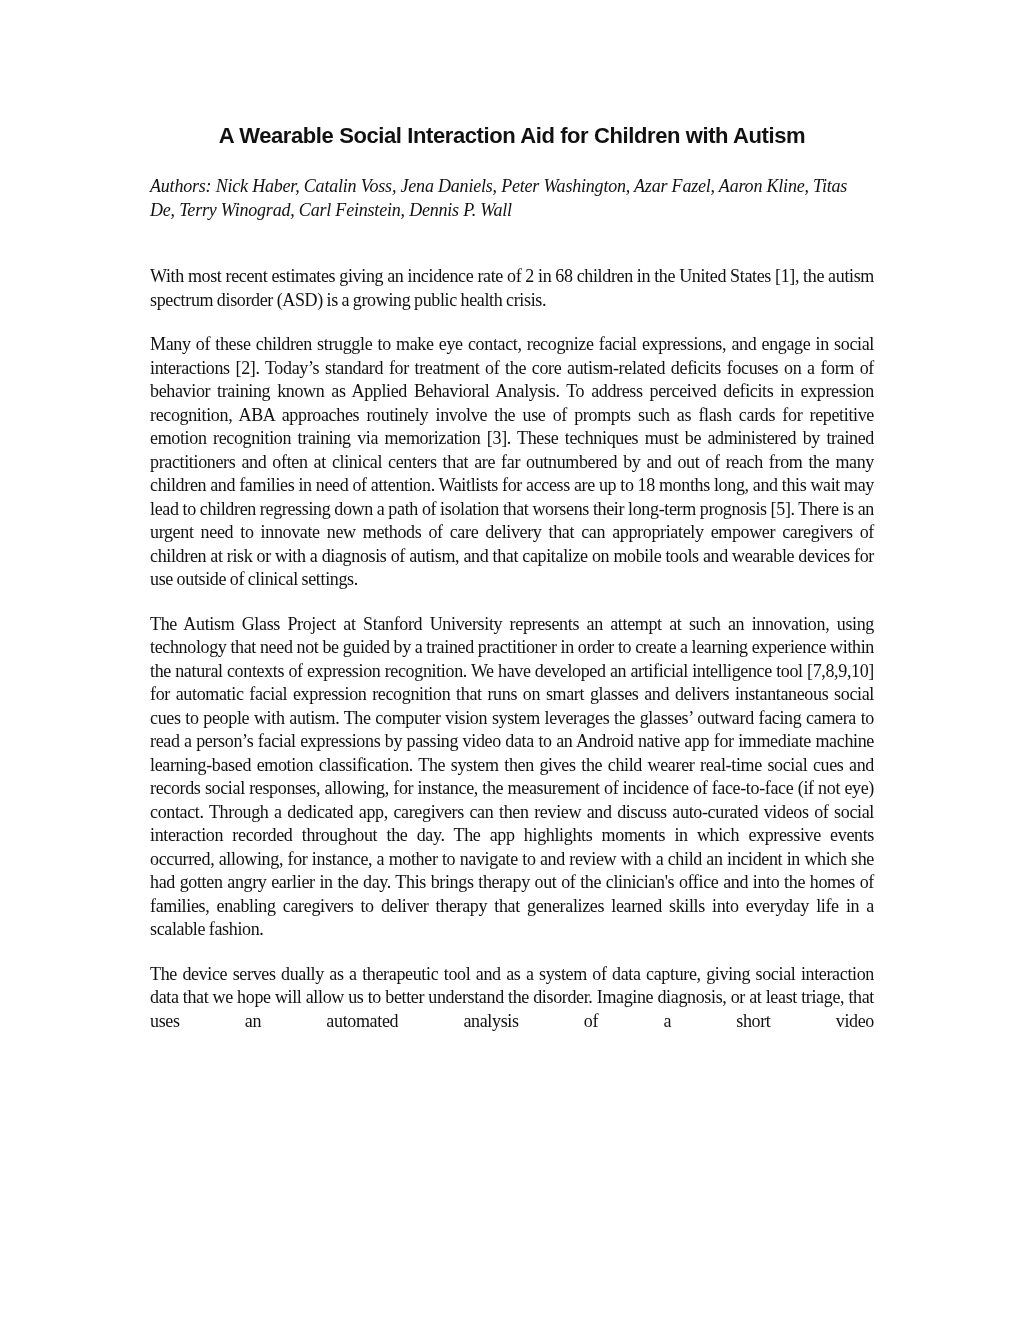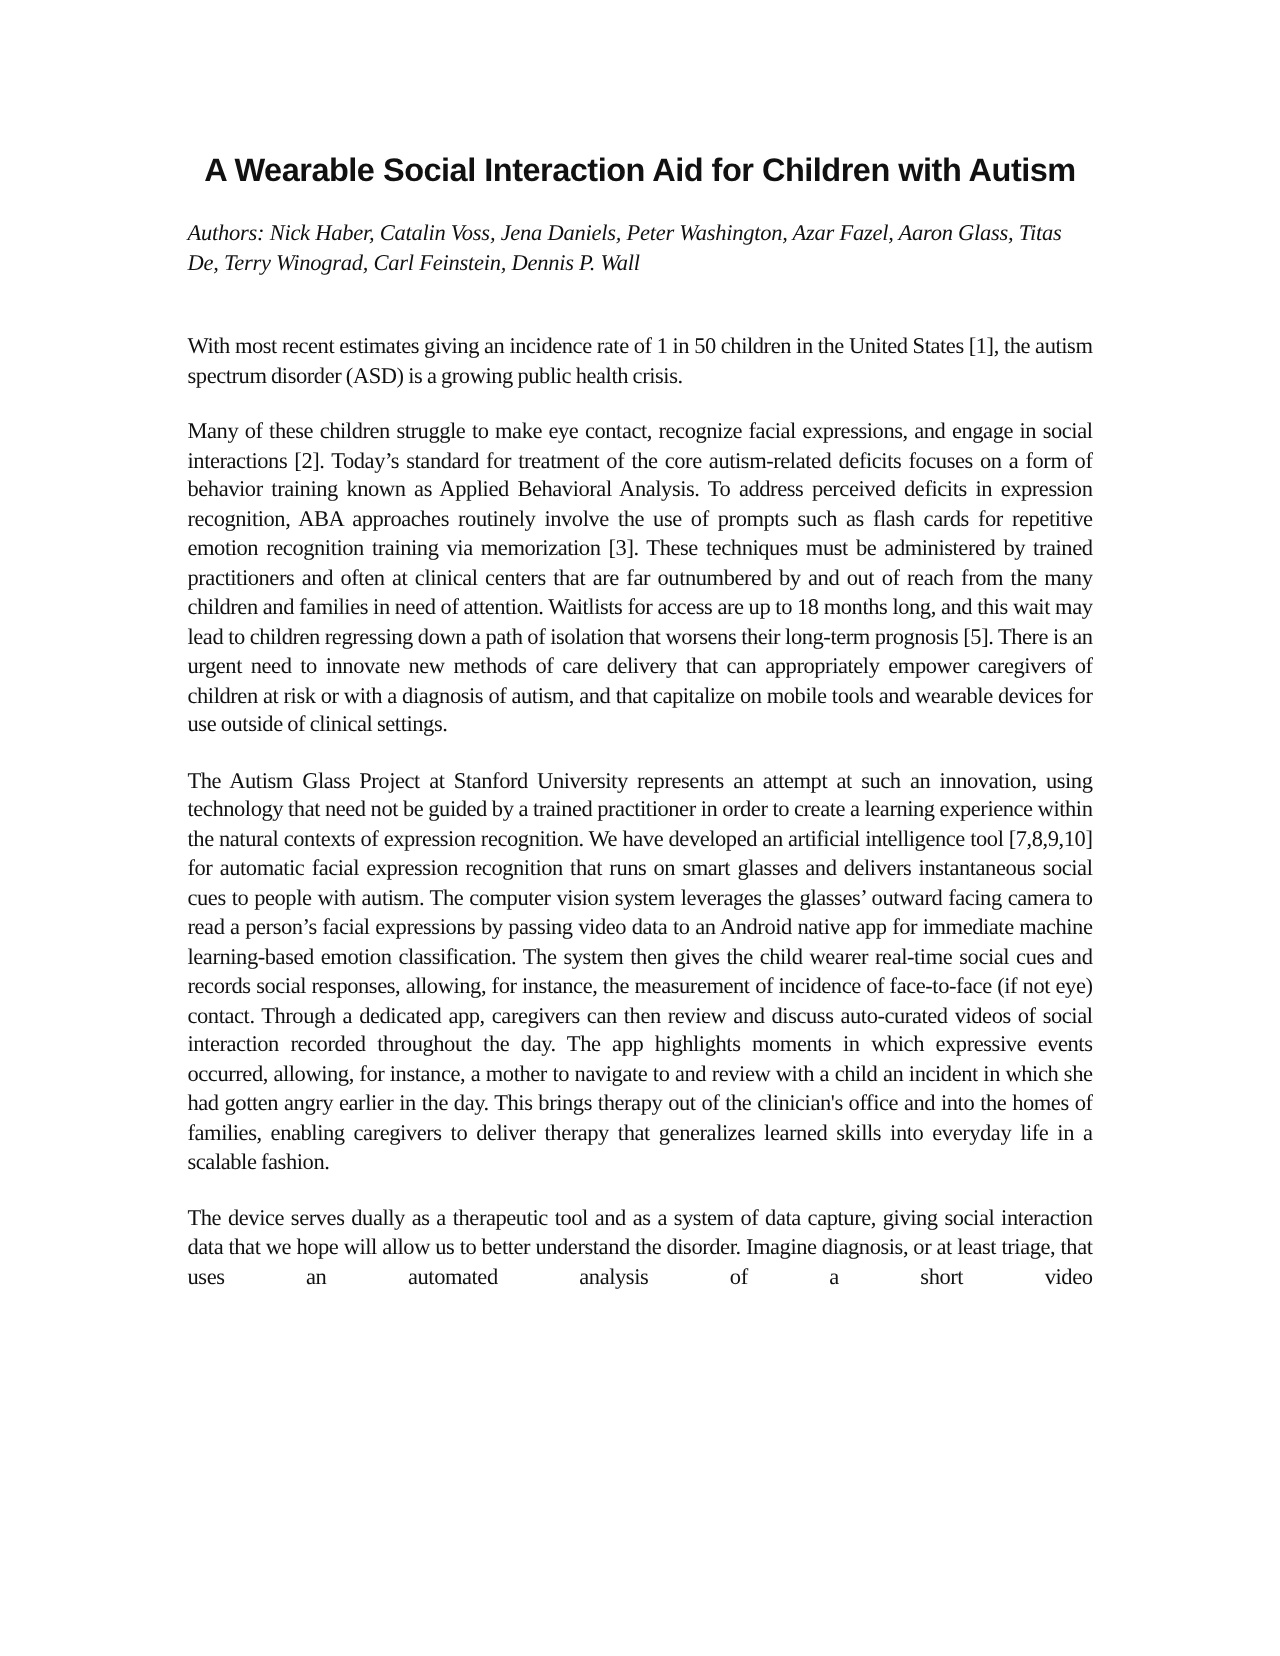--- a/index.html
+++ b/index.html
@@ -17,21 +17,21 @@
     }
     .page {
       position: absolute;
       left: 150px;
       top: 118px;
       width: 724px;
     }
     .title {
       font-family: "Liberation Sans", "DejaVu Sans", sans-serif;
       font-weight: bold;
-      font-size: 26px;
+      font-size: 22px;
       letter-spacing: -0.4px;
       text-align: center;
       margin: 0;
       line-height: 36px;
       color: #111;
     }
     .authors {
       margin: 20px 0 0 0;
       font-style: italic;
       font-size: 18px;
@@ -53,22 +53,22 @@
       text-align-last: justify;
       font-family: Liberation Serif, serif;
     }
   </style>
 </head>
 <body>
 
 <div class="page">
   <h1 class="title">A Wearable Social Interaction Aid for Children with Autism</h1>
 
-  <p class="authors">Authors: Nick Haber, Catalin Voss, Jena Daniels, Peter Washington, Azar Fazel, Aaron Glass, Titas De, Terry Winograd, Carl Feinstein, Dennis P. Wall</p>
+  <p class="authors">Authors: Nick Haber, Catalin Voss, Jena Daniels, Peter Washington, Azar Fazel, Aaron Kline, Titas De, Terry Winograd, Carl Feinstein, Dennis P. Wall</p>
 
-  <p class="body-para p1">With most recent estimates giving an incidence rate of 1 in 50 children in the United States [1], the autism spectrum disorder (ASD) is a growing public health crisis.</p>
+  <p class="body-para p1">With most recent estimates giving an incidence rate of 2 in 68 children in the United States [1], the autism spectrum disorder (ASD) is a growing public health crisis.</p>
 
   <p class="body-para gap">Many of these children struggle to make eye contact, recognize facial expressions, and engage in social interactions [2]. Today’s standard for treatment of the core autism-related deficits focuses on a form of behavior training known as Applied Behavioral Analysis. To address perceived deficits in expression recognition, ABA approaches routinely involve the use of prompts such as flash cards for repetitive emotion recognition training via memorization [3]. These techniques must be administered by trained practitioners and often at clinical centers that are far outnumbered by and out of reach from the many children and families in need of attention. Waitlists for access are up to 18 months long, and this wait may lead to children regressing down a path of isolation that worsens their long-term prognosis [5]. There is an urgent need to innovate new methods of care delivery that can appropriately empower caregivers of children at risk or with a diagnosis of autism, and that capitalize on mobile tools and wearable devices for use outside of clinical settings.</p>
 
   <p class="body-para gap">The Autism Glass Project at Stanford University represents an attempt at such an innovation, using technology that need not be guided by a trained practitioner in order to create a learning experience within the natural contexts of expression recognition. We have developed an artificial intelligence tool [7,8,9,10] for automatic facial expression recognition that runs on smart glasses and delivers instantaneous social cues to people with autism. The computer vision system leverages the glasses’ outward facing camera to read a person’s facial expressions by passing video data to an Android native app for immediate machine learning-based emotion classification. The system then gives the child wearer real-time social cues and records social responses, allowing, for instance, the measurement of incidence of face-to-face (if not eye) contact. Through a dedicated app, caregivers can then review and discuss auto-curated videos of social interaction recorded throughout the day. The app highlights moments in which expressive events occurred, allowing, for instance, a mother to navigate to and review with a child an incident in which she had gotten angry earlier in the day. This brings therapy out of the clinician's office and into the homes of families, enabling caregivers to deliver therapy that generalizes learned skills into everyday life in a scalable fashion.</p>
 
   <p class="body-para gap last-line-justify">The device serves dually as a therapeutic tool and as a system of data capture, giving social interaction data that we hope will allow us to better understand the disorder. Imagine diagnosis, or at least triage, that uses an automated analysis of a short video</p>
 </div>
 
 </body></html>

